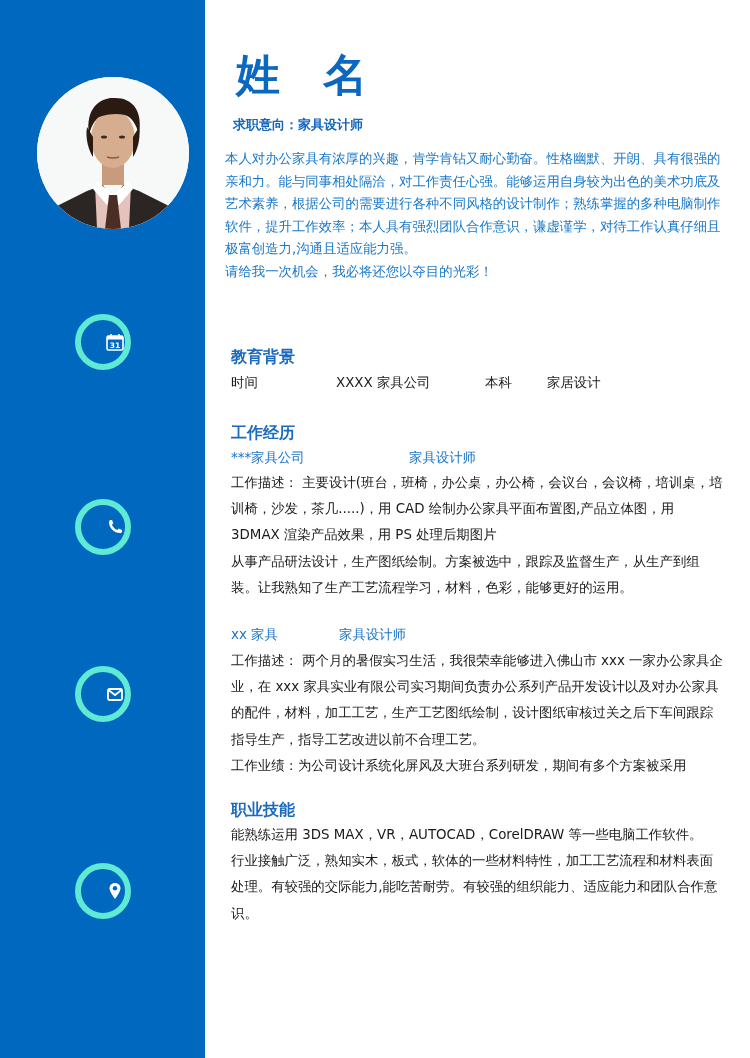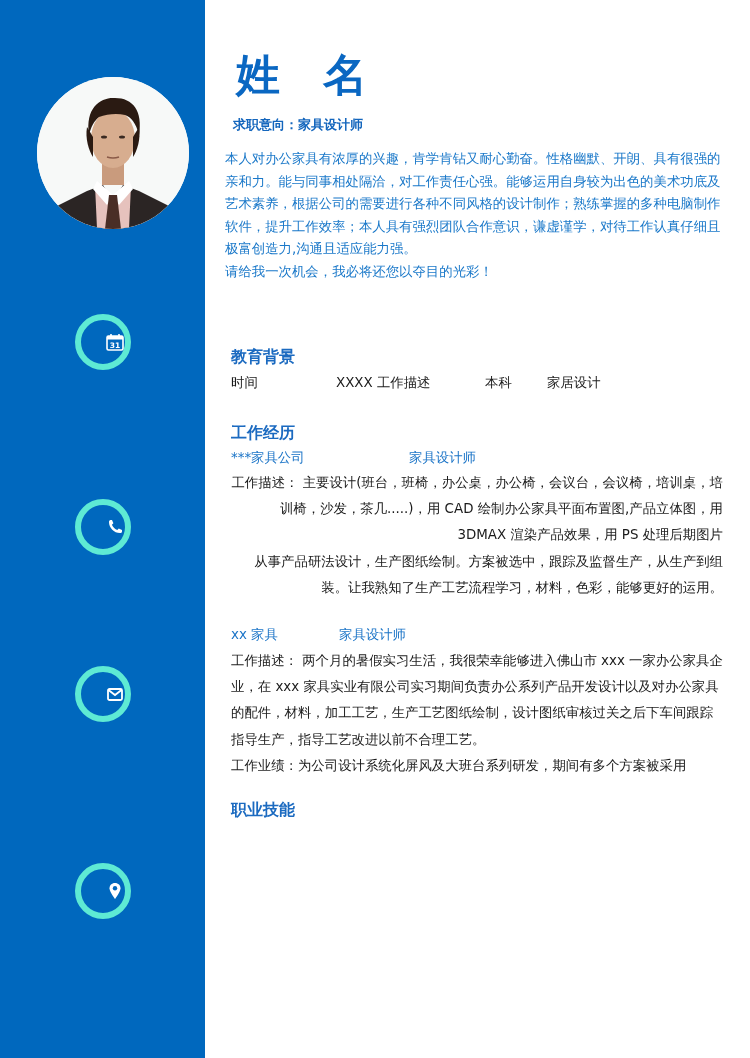--- a/index.html
+++ b/index.html
@@ -120,39 +120,43 @@
   <h2 class="job-intent">求职意向：家具设计师</h2>
 
   <div class="intro">
     <p>本人对办公家具有浓厚的兴趣，肯学肯钻又耐心勤奋。性格幽默、开朗、具有很强的亲和力。能与同事相处隔洽，对工作责任心强。能够运用自身较为出色的美术功底及艺术素养，根据公司的需要进行各种不同风格的设计制作；熟练掌握的多种电脑制作软件，提升工作效率；本人具有强烈团队合作意识，谦虚谨学，对待工作认真仔细且极富创造力,沟通且适应能力强。</p>
     <p>请给我一次机会，我必将还您以夺目的光彩！</p>
   </div>
 
   <h3 class="section-title" style="top:346px;text-align:center;">教育背景</h3>
   <div class="edu-row">
     <span style="left:231px;">时间</span>
-    <span style="left:336px;">XXXX 工作描述</span>
+    <span style="left:336px;">XXXX 家具公司</span>
     <span style="left:485px;">本科</span>
     <span style="left:547px;">家居设计</span>
   </div>
 
   <h3 class="section-title" style="top:422px;">工作经历</h3>
 
   <div class="job-head" style="top:447px;">
     <span style="left:231px;">***家具公司</span>
     <span style="left:409px;">家具设计师</span>
   </div>
-  <div class="body-text" style="top:470px;text-align:right;">
+  <div class="body-text" style="top:470px;">
     <p>工作描述： 主要设计(班台，班椅，办公桌，办公椅，会议台，会议椅，培训桌，培训椅，沙发，茶几.....)，用 CAD 绘制办公家具平面布置图,产品立体图，用 3DMAX 渲染产品效果，用 PS 处理后期图片</p>
     <p>从事产品研法设计，生产图纸绘制。方案被选中，跟踪及监督生产，从生产到组装。让我熟知了生产工艺流程学习，材料，色彩，能够更好的运用。</p>
   </div>
 
   <div class="job-head" style="top:624px;">
     <span style="left:231px;">xx 家具</span>
     <span style="left:339px;">家具设计师</span>
   </div>
   <div class="body-text" style="top:648px;">
     <p>工作描述：  两个月的暑假实习生活，我很荣幸能够进入佛山市 xxx 一家办公家具企业，在 xxx 家具实业有限公司实习期间负责办公系列产品开发设计以及对办公家具的配件，材料，加工工艺，生产工艺图纸绘制，设计图纸审核过关之后下车间跟踪指导生产，指导工艺改进以前不合理工艺。</p>
     <p>工作业绩：为公司设计系统化屏风及大班台系列研发，期间有多个方案被采用</p>
   </div>
 
   <h3 class="section-title" style="top:799px;">职业技能</h3>
+  <div class="body-text" style="top:822px;">
+    <p>能熟练运用 3DS MAX，VR，AUTOCAD，CorelDRAW 等一些电脑工作软件。</p>
+    <p>行业接触广泛，熟知实木，板式，软体的一些材料特性，加工工艺流程和材料表面处理。有较强的交际能力,能吃苦耐劳。有较强的组织能力、适应能力和团队合作意识。</p>
+  </div>
 </div>
 
 </body></html>

